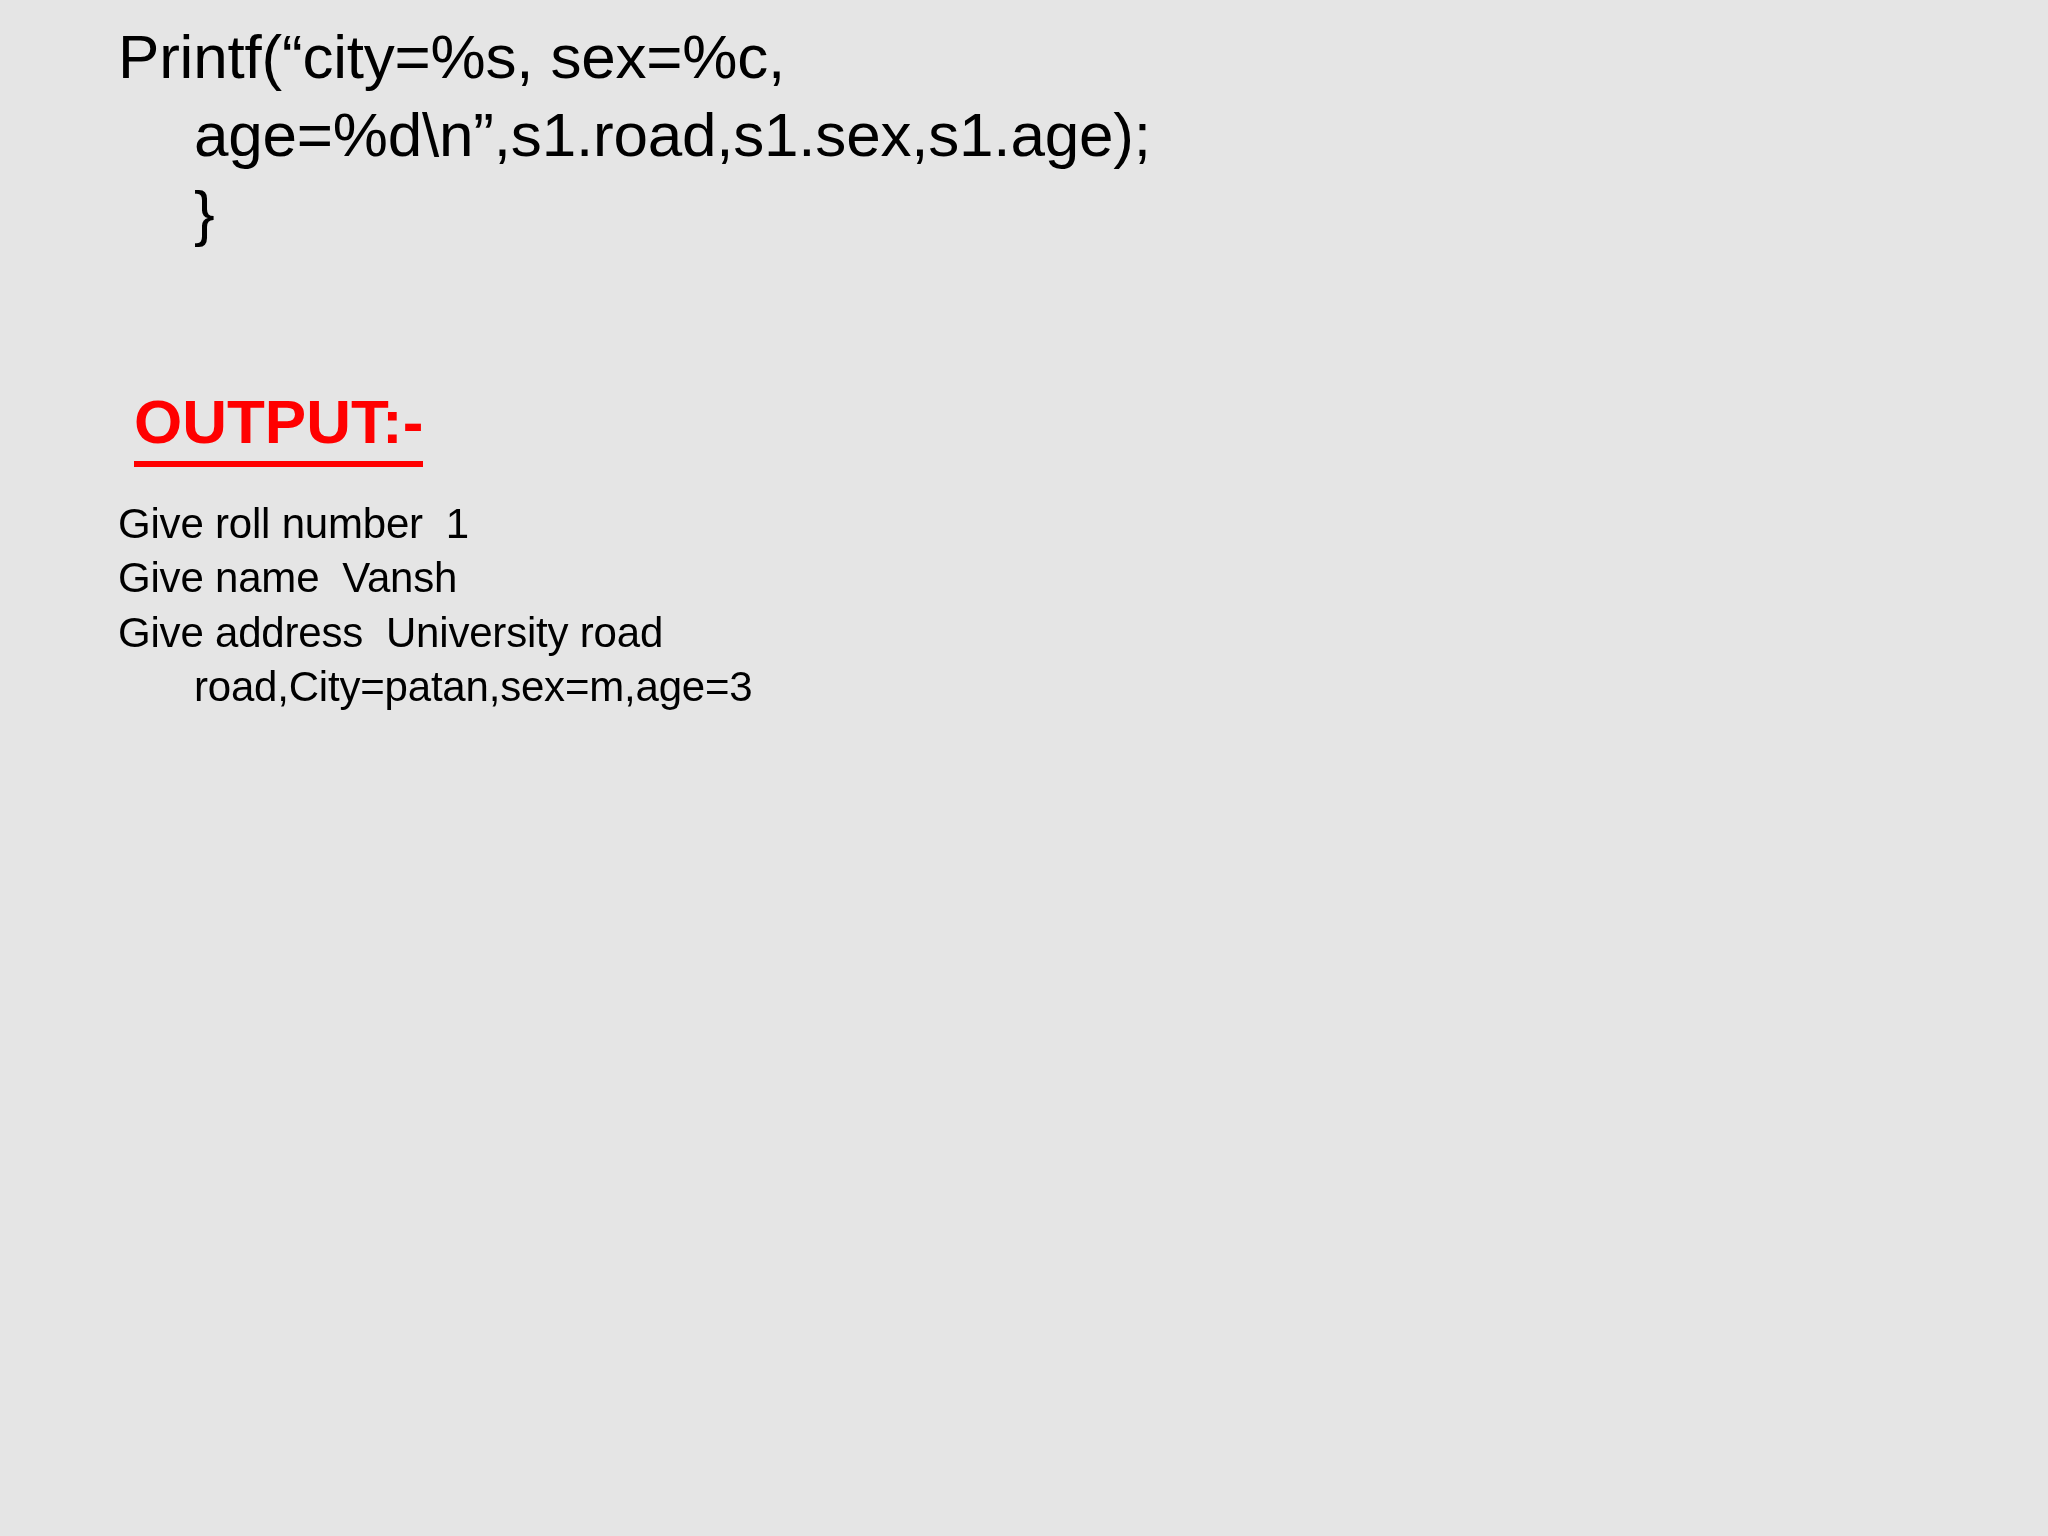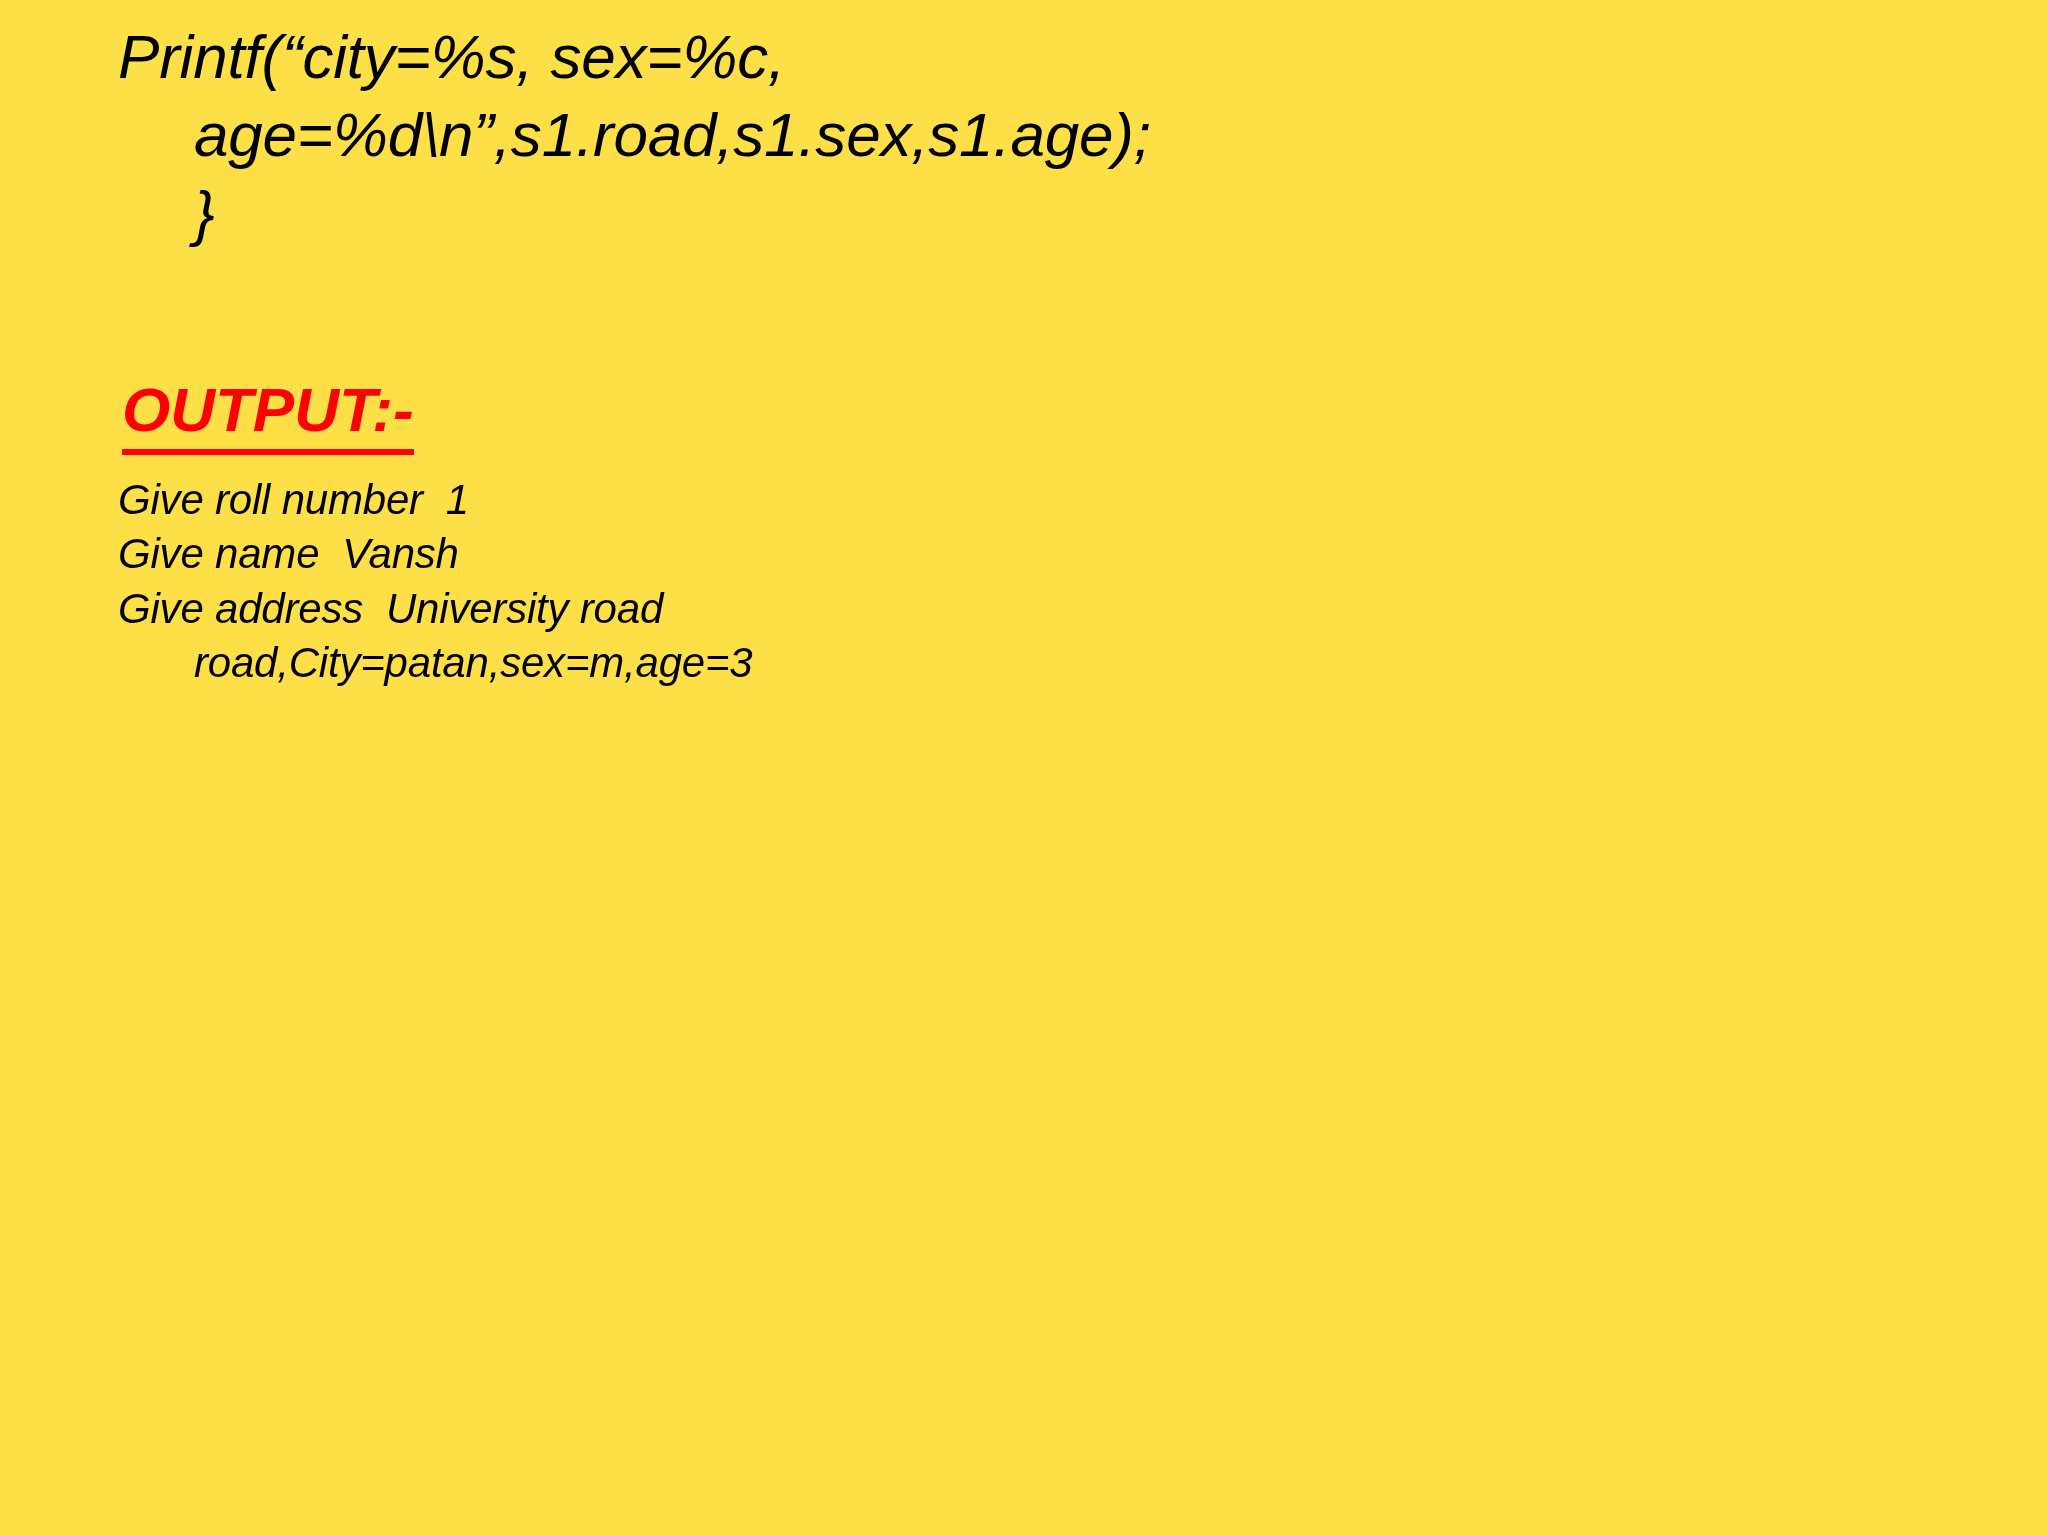--- a/index.html
+++ b/index.html
@@ -14,23 +14,22 @@
     overflow: hidden;
     font-family: "Liberation Sans", sans-serif;
     color: #000000;
     -webkit-font-smoothing: antialiased;
   }
 
   #slide {
     position: relative;
     width: 2048px;
     height: 1536px;
-    background: #fde047;
+    background: #e5e5e5;
     box-sizing: border-box;
-    font-style: italic;
   }
 
   
   #content-block {
     position: absolute;
     left: 118px;
     top: 18px;
     width: 1850px;
   }
 
@@ -55,21 +54,21 @@
 
   
   .output-heading {
     font-size: 62px;
     line-height: 1.18;
     font-weight: bold;
     color: #FF0000;
     display: inline-block;
     border-bottom: 6px solid #FF0000;
     padding-bottom: 2px;
-    margin: 4px;
+    margin: 16px;
     letter-spacing: 0px;
   }
   .output-heading-wrap {
     margin: 0;
     padding: 0;
     line-height: 1.0;
   }
 
   .code-line {
     font-size: 62px;

